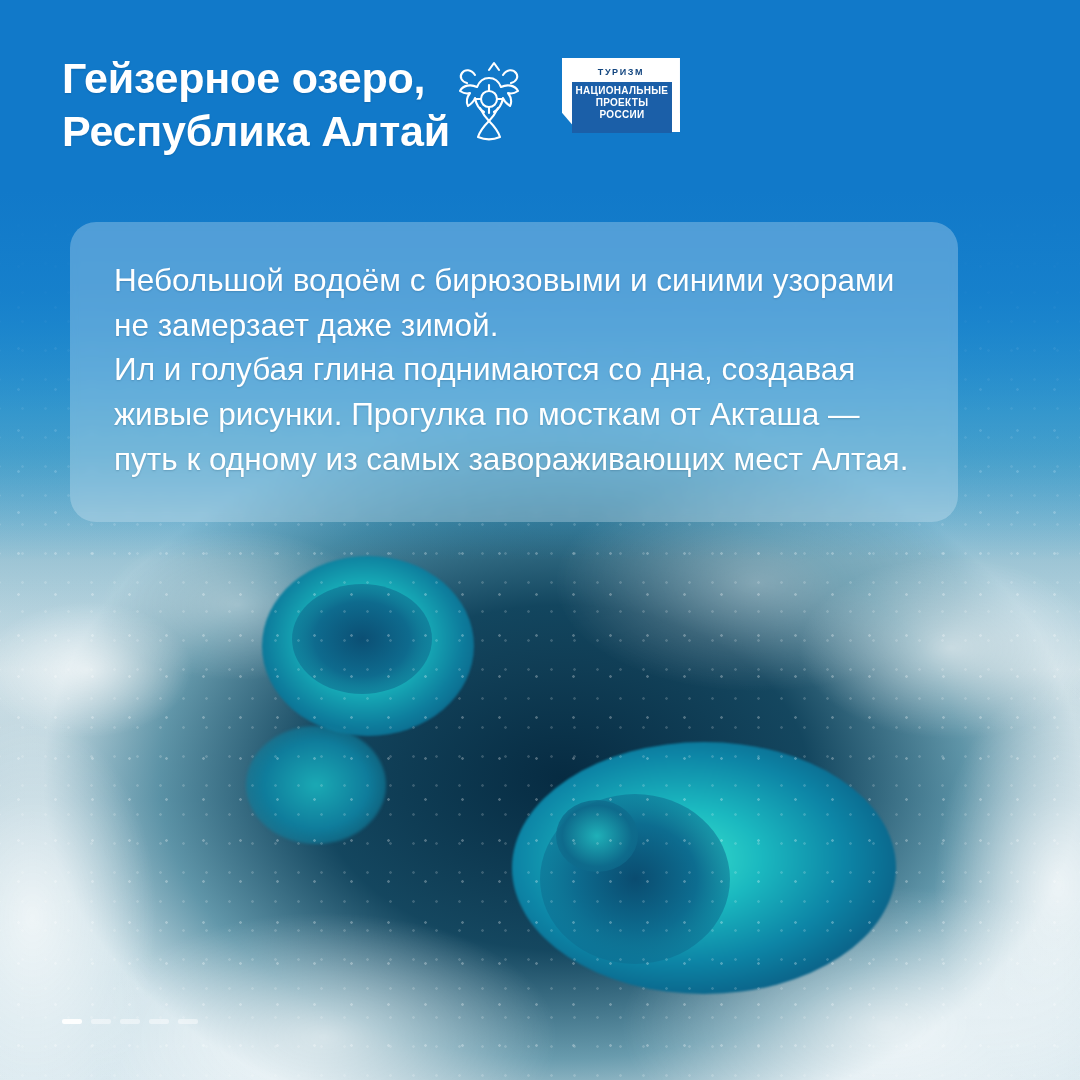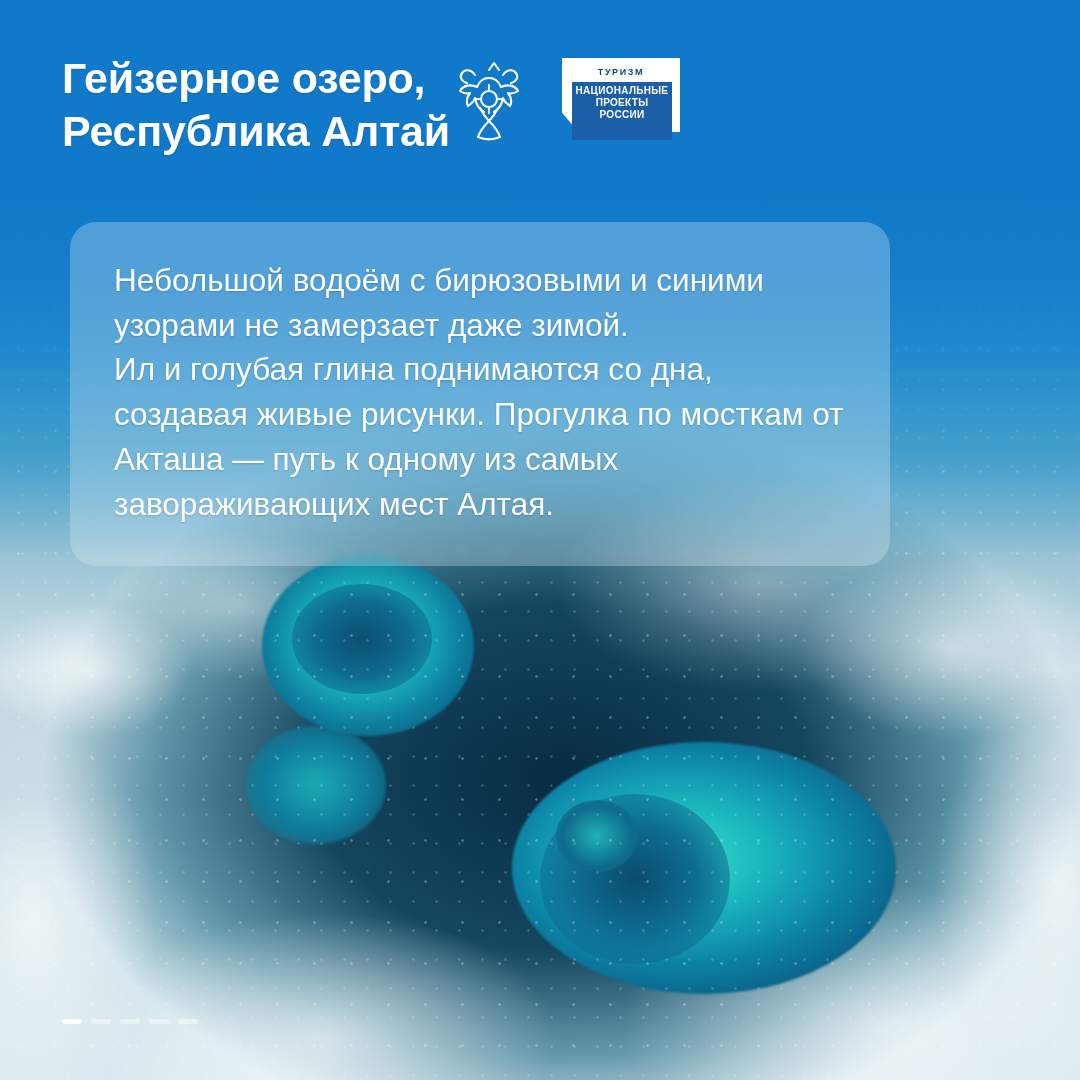--- a/index.html
+++ b/index.html
@@ -134,29 +134,29 @@
   .np-band {
     position: absolute;
     left: 10px; right: 8px; top: 24px;
     background: #1b5fa8;
     color: #ffffff;
     font-size: 10px;
     font-weight: bold;
     line-height: 1.18;
     letter-spacing: .3px;
     text-align: center;
-    padding: 3px 2px 20px;
+    padding: 3px 2px 13px;
   }
 
   
   .desc-panel {
     position: absolute;
     left: 70px;
     top: 222px;
-    width: 820px;
+    width: 888px;
     background: rgba(225,238,247,0.30);
     border-radius: 26px;
     padding: 36px 40px 40px 44px;
     box-sizing: border-box;
     backdrop-filter: blur(4px);
   }
   .desc-text {
     margin: 0;
     color: #ffffff;
     font-size: 31.5px;

